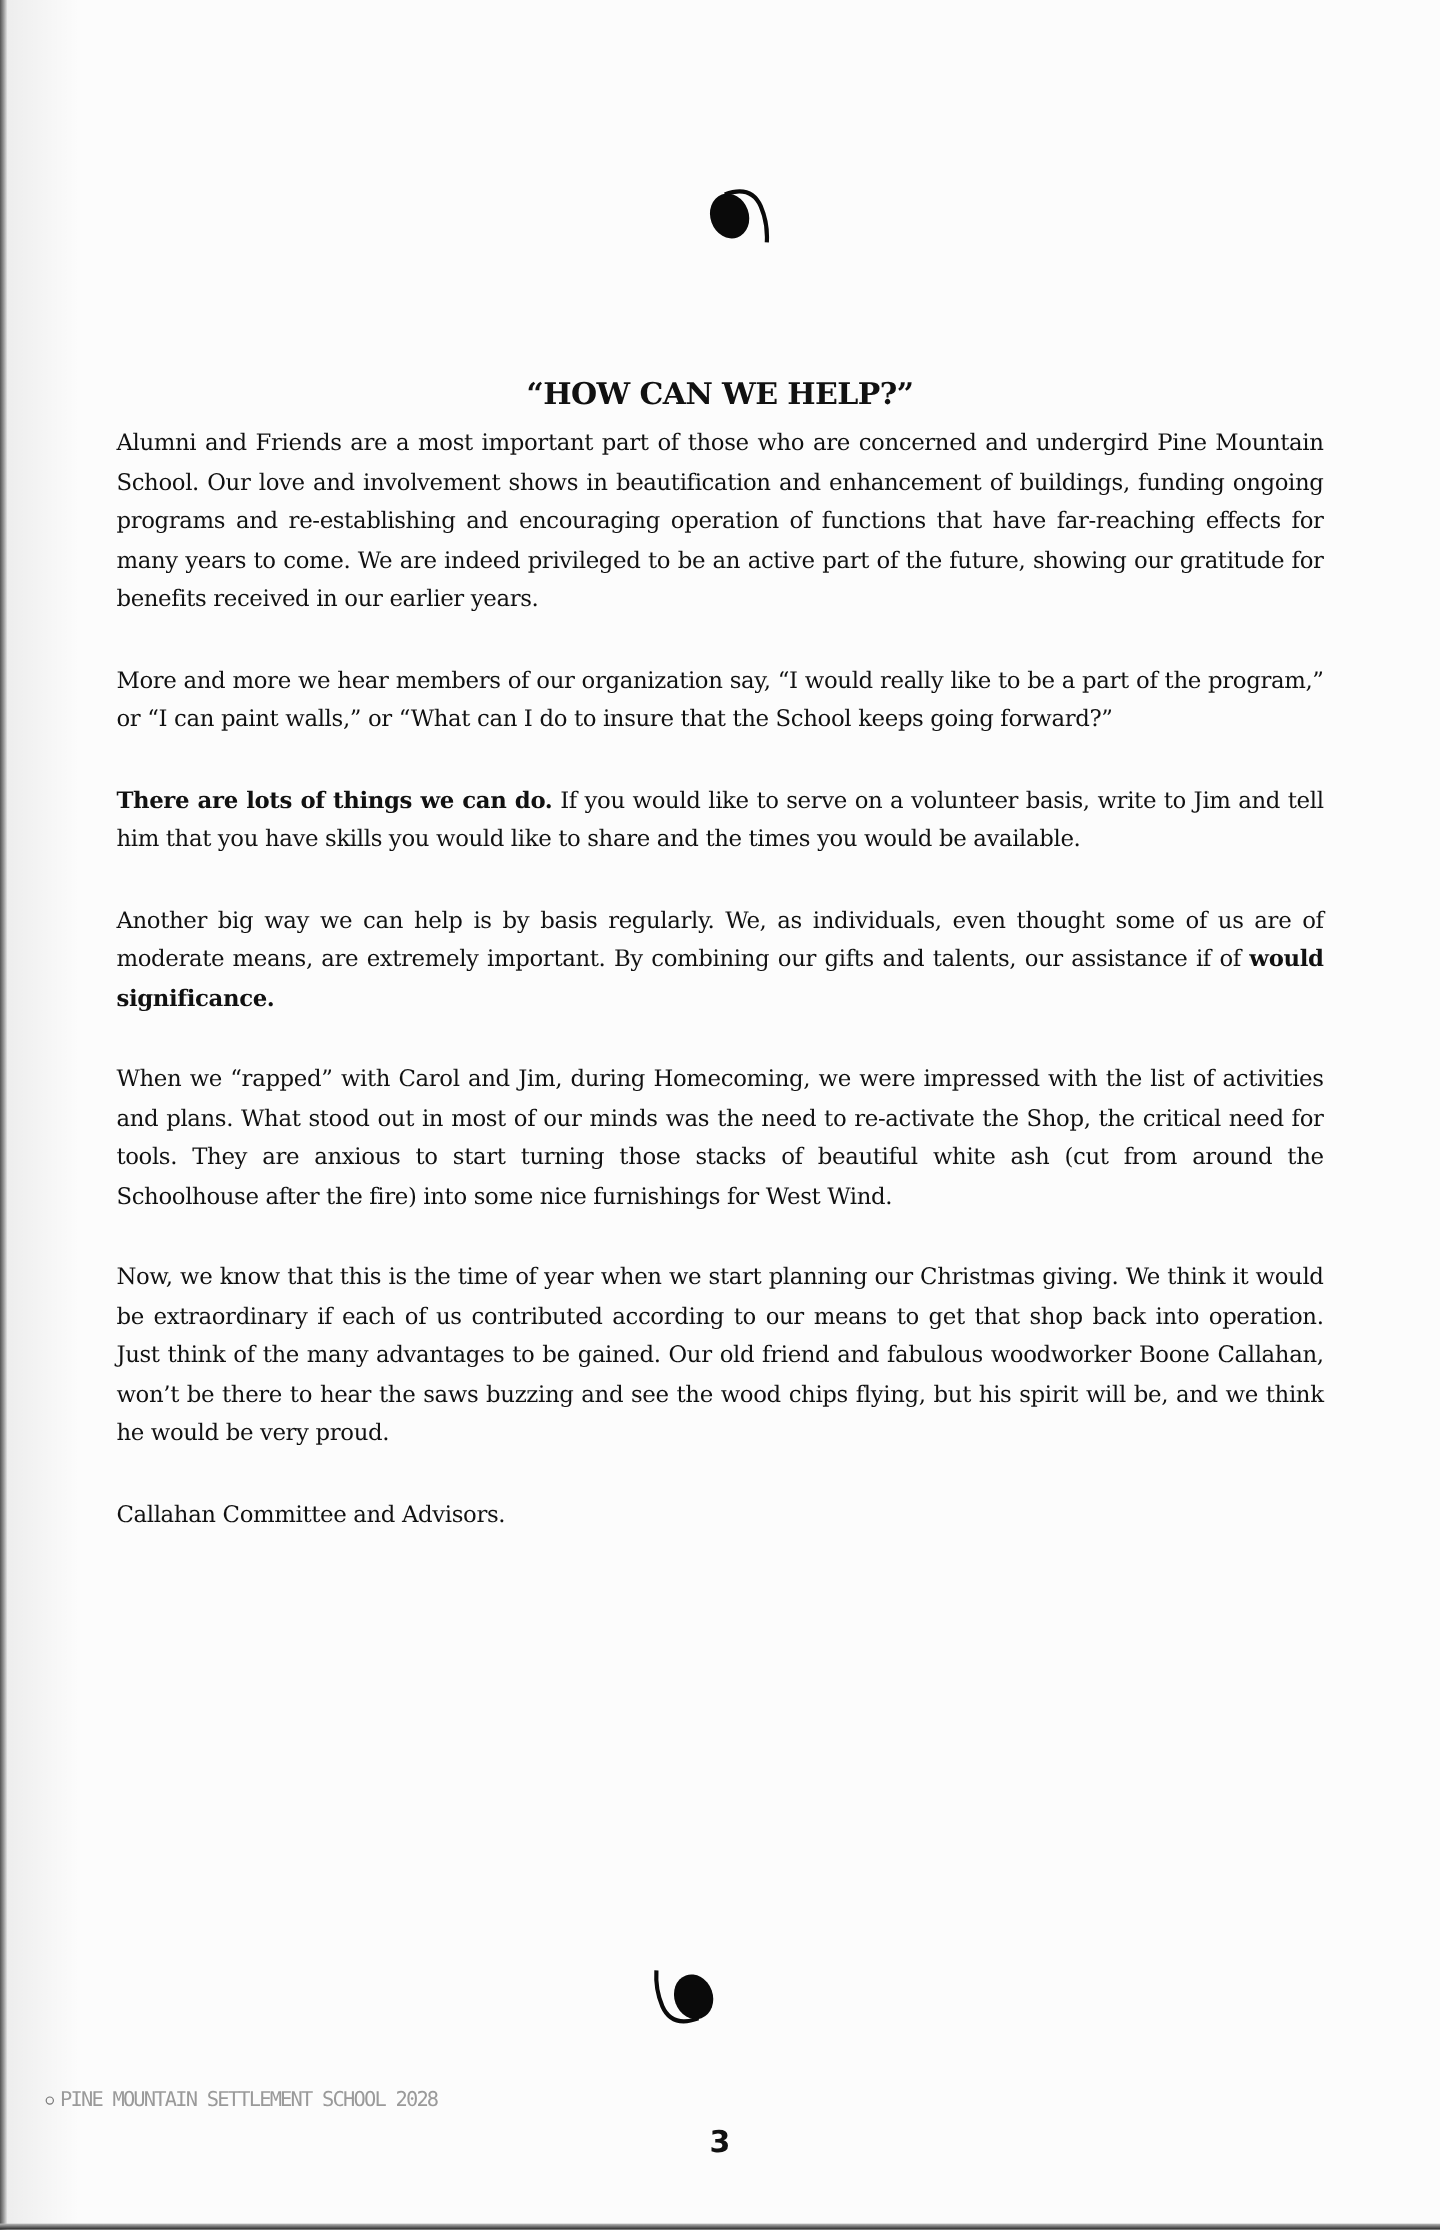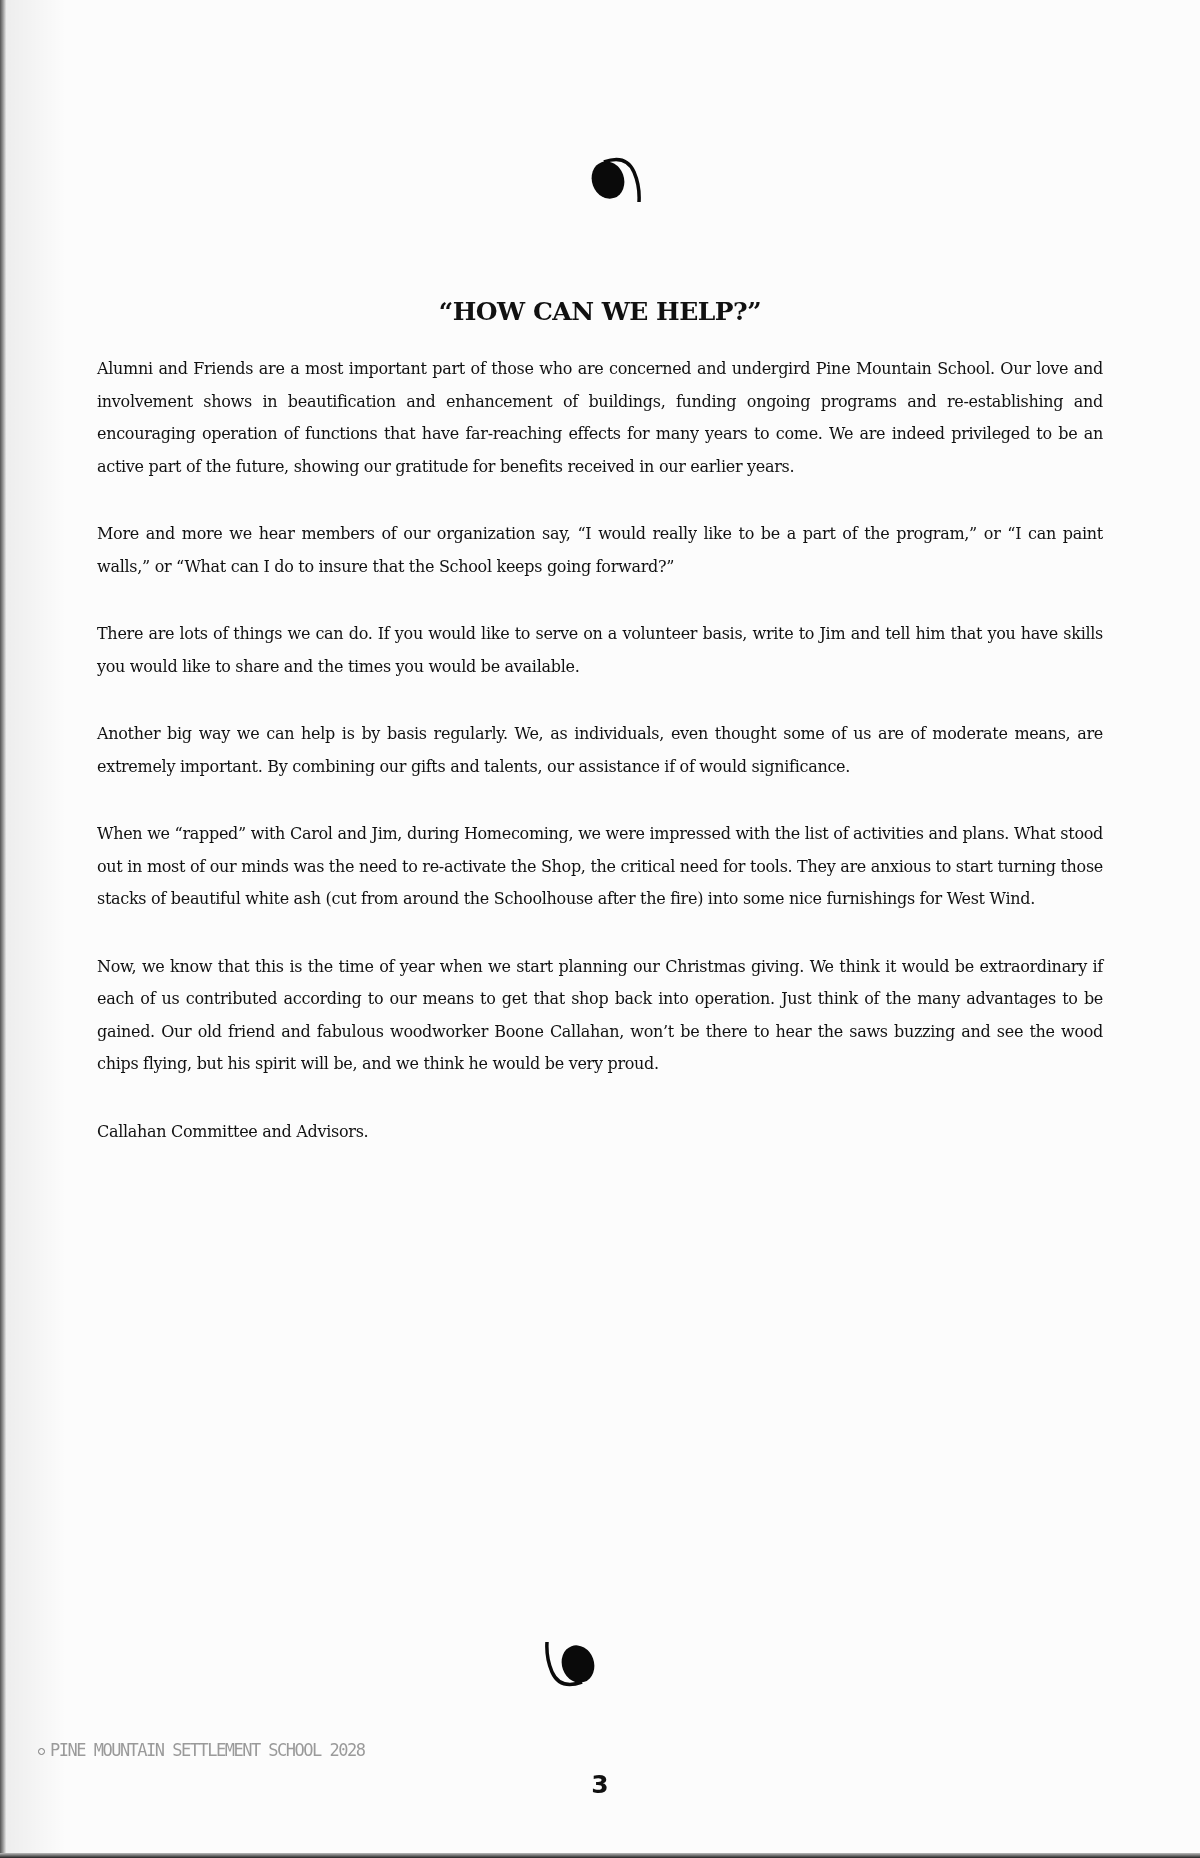--- a/index.html
+++ b/index.html
@@ -4,24 +4,24 @@
 <style>
   html, body { margin:0; padding:0; }
   body { width:1200px; height:1858px; background:#fbfbfb; position:relative; overflow:hidden; font-family:"DejaVu Serif", serif; color:#111; }
   .page { position:absolute; left:0; top:0; width:1200px; height:1858px; background:#fcfcfc; }
   .binding { position:absolute; left:0; top:0; width:6px; height:1858px; background:linear-gradient(90deg,#555 0,#999 3px,#e6e6e6 6px); }
   .binding-shade { position:absolute; left:6px; top:0; width:60px; height:1858px; background:linear-gradient(90deg,rgba(0,0,0,0.06),rgba(0,0,0,0)); }
   .bottom-edge { position:absolute; left:0; bottom:0; width:1200px; height:5px; background:linear-gradient(180deg,#bbb,#222); }
   .ornament { position:absolute; }
   .ornament.top { left:586px; top:152px; width:60px; height:52px; }
   .ornament.bottom { left:540px; top:1640px; width:60px; height:52px; }
-  .title { position:absolute; left:0; width:1200px; top:297px; text-align:center; font-family:"DejaVu Serif", serif; font-weight:bold; font-size:25px; letter-spacing:-0.5px; }
+  .title { position:absolute; left:0; width:1200px; top:314px; text-align:center; font-family:"DejaVu Serif", serif; font-weight:bold; font-size:25px; letter-spacing:-0.5px; }
   .body { position:absolute; left:97px; width:1006px; top:353px; }
-  .para { font-size:16px; line-height:32.5px; text-align:justify; margin:0 0 35px 0; letter-spacing:-0.3px; }
-  .para b { font-weight:normal; }
+  .para { font-size:19px; line-height:32.5px; text-align:justify; margin:0 0 35px 0; letter-spacing:-0.3px; }
+  .para b { font-weight:bold; }
   .footer-note { position:absolute; left:38px; top:1740px; font-family:"DejaVu Sans Mono", monospace; font-size:17px; color:#9a9a9a; letter-spacing:-1.5px; }
   .footer-note .dot { display:inline-block; width:5px; height:5px; border:1.5px solid #777; border-radius:50%; margin-right:5px; vertical-align:middle; }
   .page-number { position:absolute; left:0; width:1200px; top:1770px; text-align:center; font-family:"DejaVu Sans", sans-serif; font-weight:bold; font-size:25px; }
 </style>
 </head>
 <body>
 
 <div class="page">
   <div class="binding"></div>
   <div class="binding-shade"></div>

